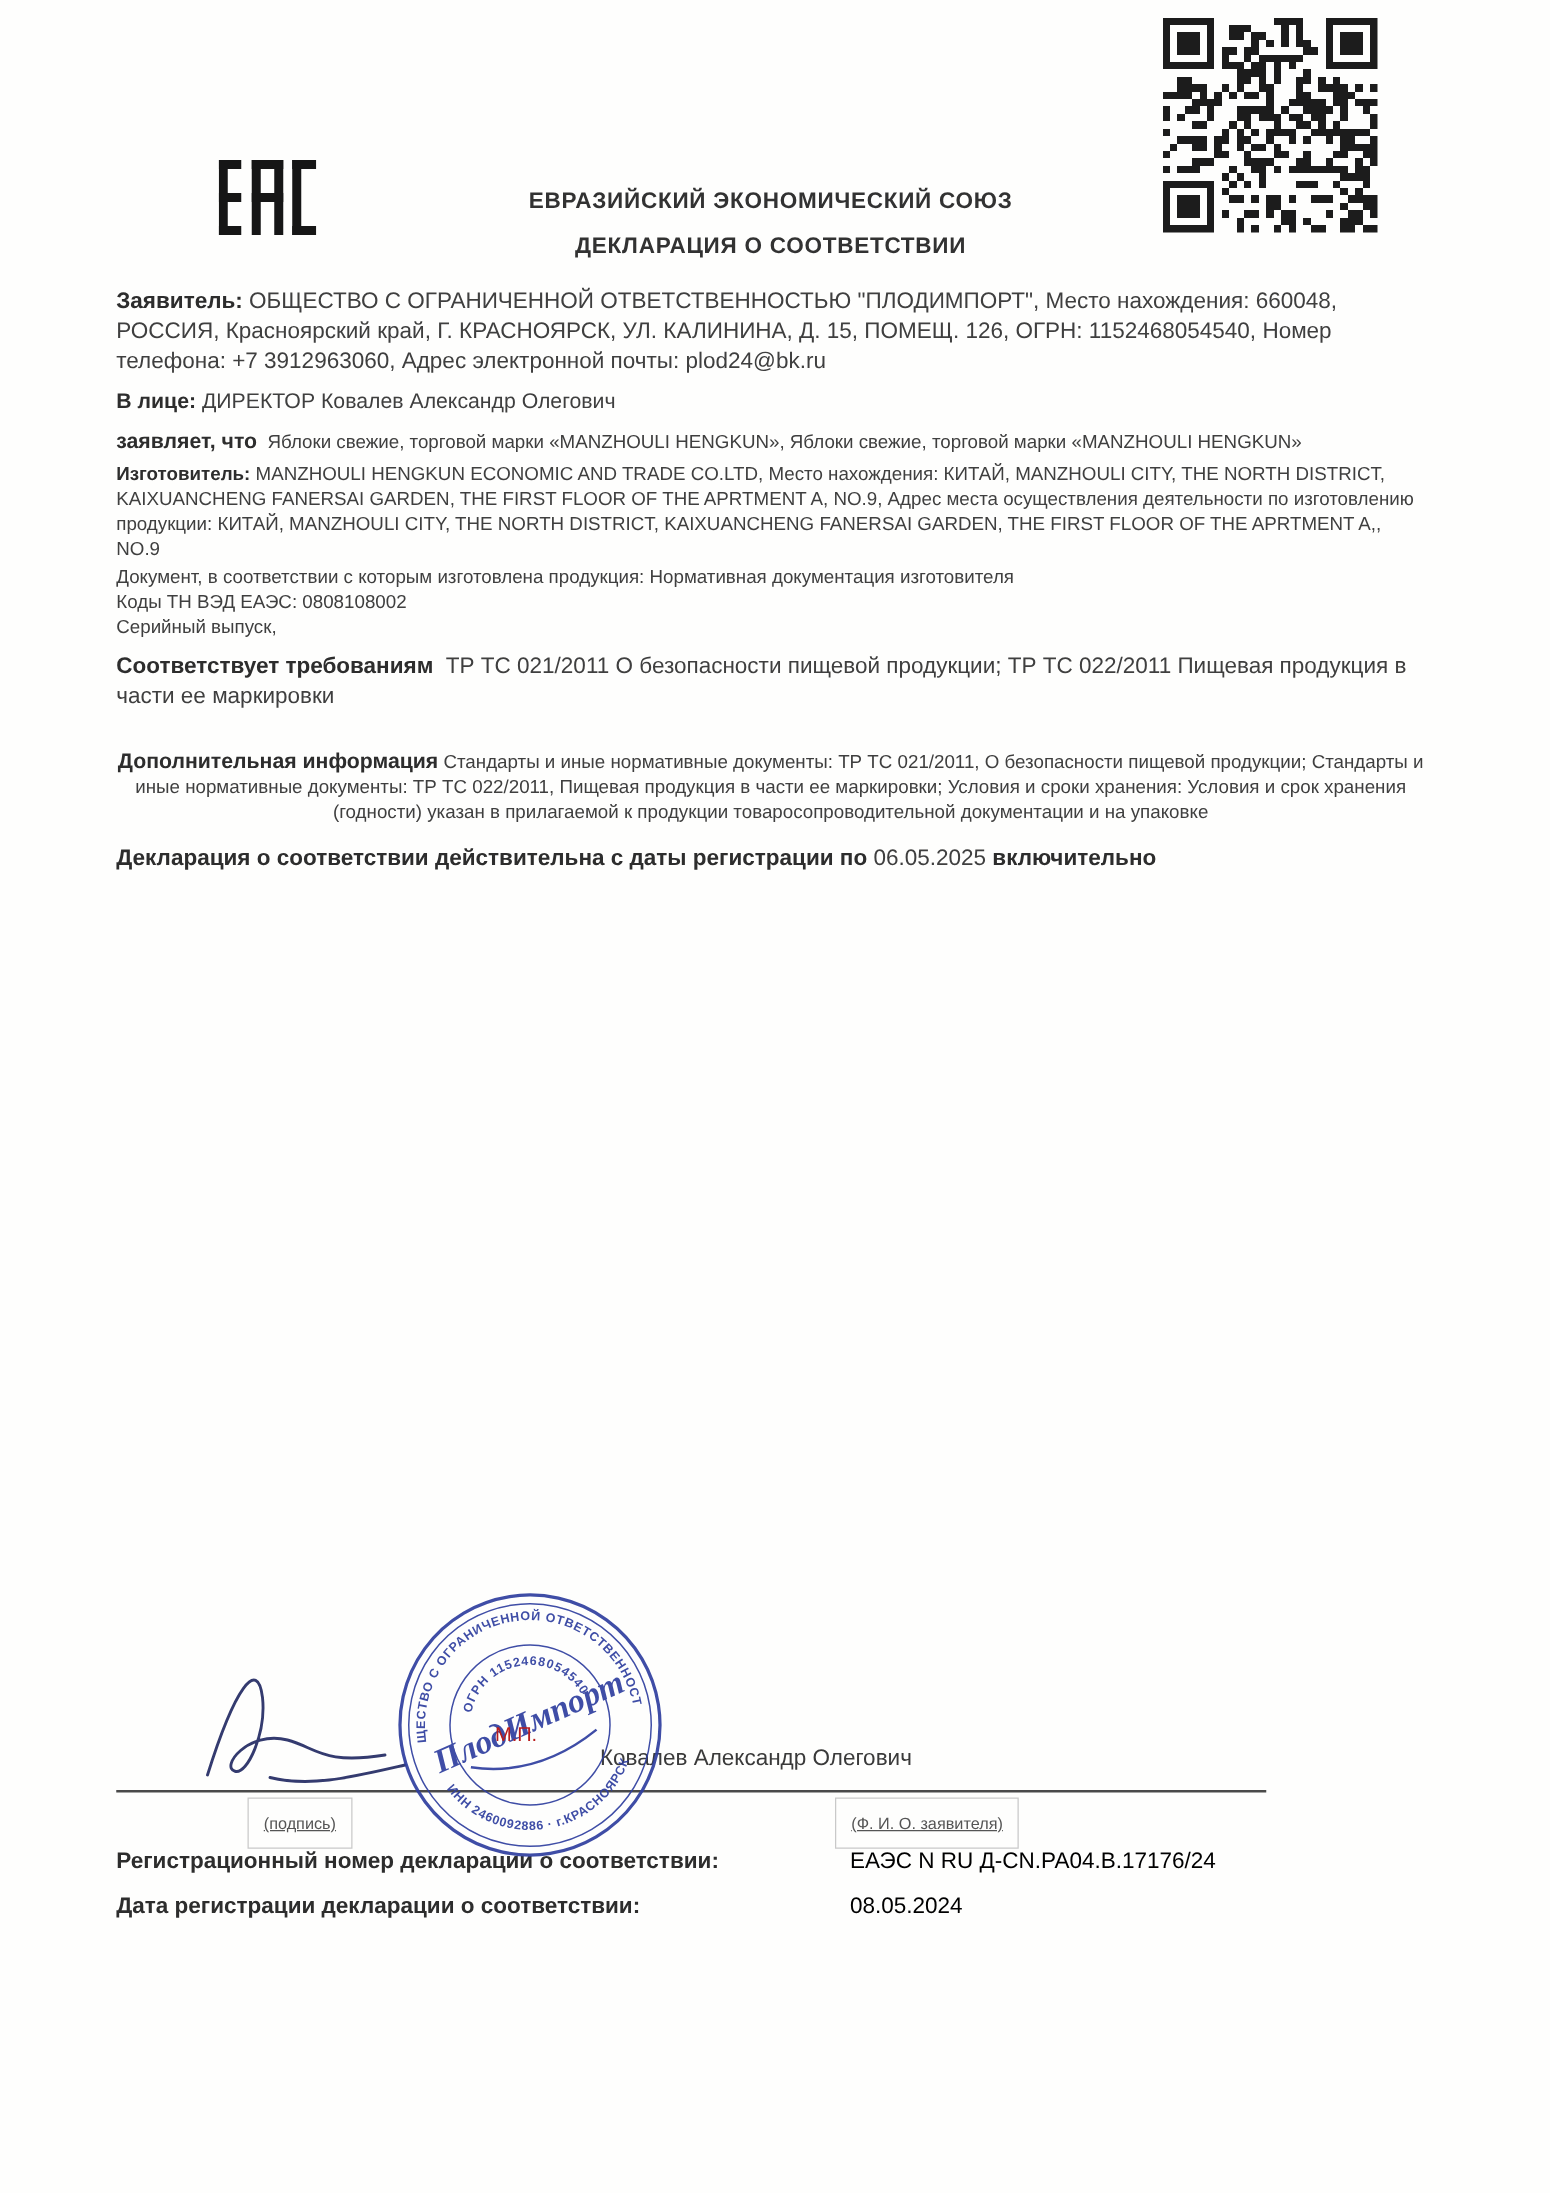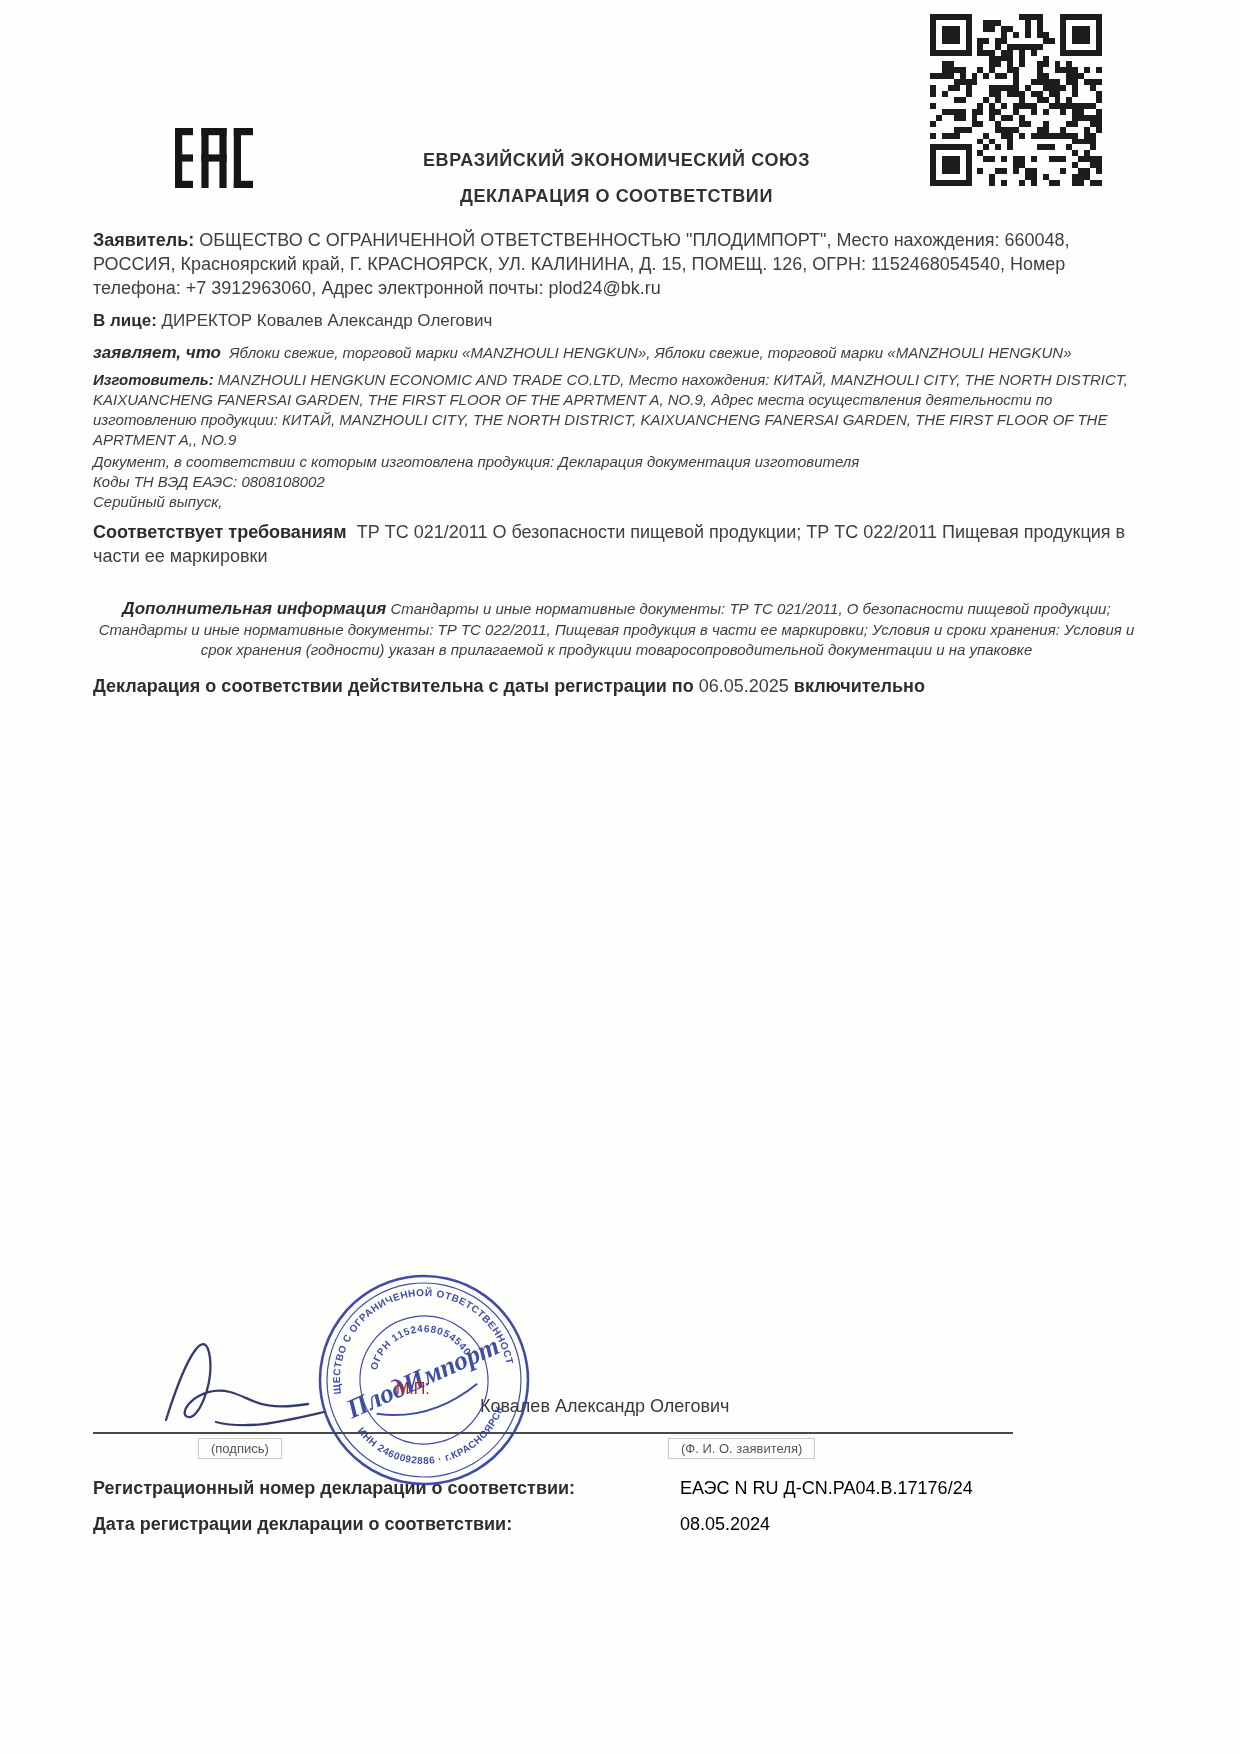--- a/index.html
+++ b/index.html
@@ -18,21 +18,21 @@
   .eac rect{fill:#161616;}
   
   .head{position:absolute;top:150px;left:93px;width:1047px;text-align:center;}
   .head-union{font-size:18px;font-weight:bold;color:#323232;letter-spacing:.6px;}
   .head-title{font-size:18px;font-weight:bold;color:#323232;letter-spacing:.6px;margin-top:15px;}
   
   .content{position:absolute;top:228px;left:93px;width:1047px;}
   .content p{margin:0;}
   .t-lg{font-size:18px;line-height:24px;}
   .t-md{font-size:17px;line-height:22px;}
-  .t-sm{font-size:15px;line-height:20px;font-style:italic;}
+  .t-sm{font-size:15px;line-height:20px;}
   .b{font-weight:bold;color:#2d2d2d;}
   .p-applicant{margin-bottom:10px !important;}
   .p-repr{margin-bottom:10px !important;}
   .p-declares{margin-bottom:6px !important;}
   .p-manuf{margin-bottom:2px !important;}
   .p-serial{margin-bottom:8px !important;}
   .p-compliance{margin-bottom:30px !important;}
   .p-basis{margin-bottom:34px !important;}
   .p-additional{margin-bottom:14px !important;text-align:center;}
   .p-validity .b{font-size:18px;}
@@ -42,21 +42,21 @@
   .stamp-svg{position:absolute;left:314px;top:1270px;width:220px;height:220px;transform:rotate(-9deg);z-index:5;opacity:.92;}
   .st{fill:none;stroke:#2f3f9f;stroke-width:2.6;}
   .st.thin{stroke-width:1.2;}
   .st-text{fill:#2f3f9f;font-size:10px;font-weight:bold;letter-spacing:.6px;font-family:"Liberation Sans",sans-serif;}
   .st-text-sm{fill:#2f3f9f;font-size:10px;font-weight:bold;letter-spacing:.8px;font-family:"Liberation Sans",sans-serif;}
   .st-center{fill:#2f3f9f;font-size:27px;font-weight:bold;font-style:italic;font-family:"Liberation Serif",serif;}
   .st-swoosh{fill:none;stroke:#2f3f9f;stroke-width:2;}
   .mp-label{position:absolute;left:396px;top:1380px;font-size:16px;color:#b91c1c;z-index:6;}
   .sig-name{position:absolute;left:480px;top:1396px;font-size:18px;color:#3a3a3a;z-index:2;}
   .sig-line{position:absolute;left:93px;top:1432px;width:920px;border-top:2px solid #4a4a4a;z-index:1;}
-  .cap{position:absolute;top:1438px;font-size:13px;color:#555;border:1px solid #c9c9c9;padding:2px 12px;background:#fefefd;z-index:2;}
+  .cap{position:absolute;top:1438px;font-size:13px;color:#555;border:1px solid #c9c9c9;padding:12px 12px;background:#fefefd;z-index:2;text-decoration:underline;}
   .cap-sign{left:198px;}
   .cap-name{left:668px;}
   
   .reg-row{position:absolute;left:93px;width:1047px;z-index:2;}
   .reg-row-number{top:1478px;}
   .reg-row-date{top:1514px;}
   .reg-label{font-size:18px;font-weight:bold;color:#2d2d2d;}
   .reg-value{position:absolute;left:587px;top:0;font-size:18px;color:#000000;white-space:nowrap;}
 </style>
 </head>
@@ -481,21 +481,21 @@
 
     <p class="t-md p-repr"><span class="b">В лице:</span>
       <span>ДИРЕКТОР Ковалев Александр Олегович</span></p>
 
     <p class="t-sm p-declares"><span class="b t-md">заявляет, что</span>&nbsp;
       <span>Яблоки свежие, торговой марки «MANZHOULI HENGKUN», Яблоки свежие, торговой марки «MANZHOULI HENGKUN»</span></p>
 
     <p class="t-sm p-manuf"><span class="b">Изготовитель:</span>
       <span>MANZHOULI HENGKUN ECONOMIC AND TRADE CO.LTD, Место нахождения: КИТАЙ, MANZHOULI CITY, THE NORTH DISTRICT, KAIXUANCHENG FANERSAI GARDEN, THE FIRST FLOOR OF THE APRTMENT A, NO.9, Адрес места осуществления деятельности по изготовлению продукции: КИТАЙ, MANZHOULI CITY, THE NORTH DISTRICT, KAIXUANCHENG FANERSAI GARDEN, THE FIRST FLOOR OF THE APRTMENT A,, NO.9</span></p>
 
-    <p class="t-sm">Документ, в соответствии с которым изготовлена продукция: Декларация документация изготовителя</p>
+    <p class="t-sm">Документ, в соответствии с которым изготовлена продукция: Нормативная документация изготовителя</p>
     <p class="t-sm">Коды ТН ВЭД ЕАЭС: 0808108002</p>
     <p class="t-sm p-serial">Серийный выпуск,</p>
 
     <p class="t-lg p-compliance"><span class="b">Соответствует требованиям</span>&nbsp;
       <span>ТР ТС 021/2011 О безопасности пищевой продукции; ТР ТС 022/2011 Пищевая продукция в части ее маркировки</span></p>
 
 
     <p class="t-sm p-additional"><span class="b t-md">Дополнительная информация</span>
       <span>Стандарты и иные нормативные документы: ТР ТС 021/2011, О безопасности пищевой продукции; Стандарты и иные нормативные документы: ТР ТС 022/2011, Пищевая продукция в части ее маркировки; Условия и сроки хранения: Условия и срок хранения (годности) указан в прилагаемой к продукции товаросопроводительной документации и на упаковке</span></p>
 

